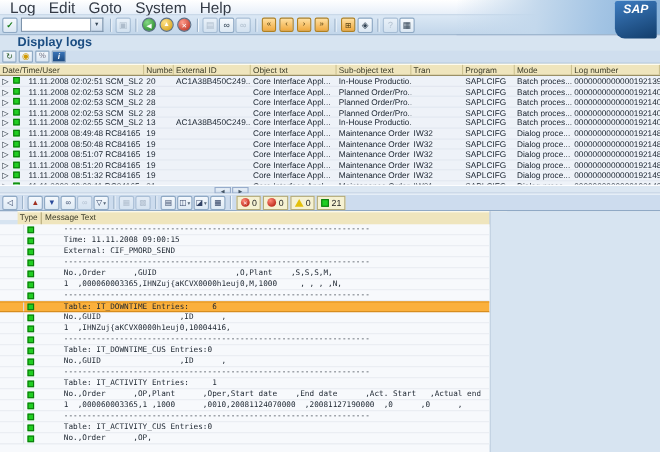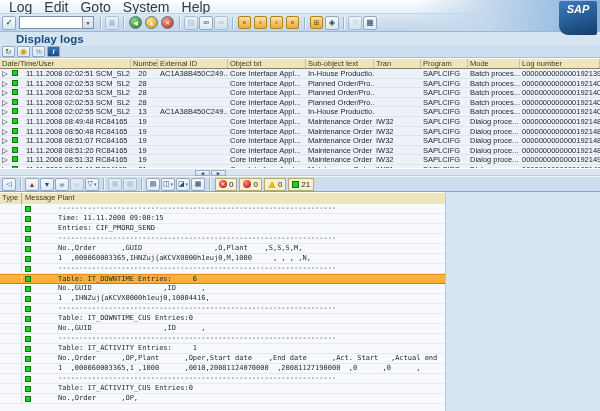--- a/index.html
+++ b/index.html
@@ -56,21 +56,21 @@
   .grid{display:grid;grid-template-columns:10px 14px 107px 27px 70px 78px 68px 47px 47px 52px 1fr}
   .lheader{height:11px;background:#efe5bd;border-top:1px solid #fffdf2;border-bottom:1px solid #8f855c}
   .hc{font-size:7.5px;color:#3c3c28;line-height:9.5px;padding-left:2px;border-right:1px solid #cdc291;
         overflow:hidden;white-space:nowrap}
   .hc.first{grid-column:1/4}
   .lbody{height:99px;overflow:hidden}
   .lrow{height:9.6px;background:#eef2f8;border-bottom:1px solid #dfe5ee}
   .lrow .c{font-size:7.5px;line-height:9px;color:#16202c;padding-left:2px;overflow:hidden;white-space:nowrap}
   .arrow{color:#5a7590;font-size:6px;line-height:9px}
   .gsq{width:6px;height:6px;background:#21ce21;border:1px solid #0c7a0c;display:inline-block}
-  .c.num{text-align:center;padding-right:6px}
+  .c.num{padding-right:6px}
 
   .hscroll{position:absolute;left:0;top:168px;width:600px;height:8px;background:#dce7f2;
         border-top:1px solid #fff;border-bottom:1px solid #bccbdd}
   .hsb{position:absolute;top:1px;width:15px;height:6px;font-size:4.5px;line-height:5px;text-align:center;color:#456;
         background:linear-gradient(#eef4fa,#cfdded);border:1px solid #97accb}
 
   
   .msgtoolbar{position:absolute;left:0;top:176px;width:600px;height:16px;background:#cddcee;
         border-top:1px solid #eff5fb;border-bottom:1px solid #8aa4c0;display:flex;align-items:center;padding-left:2px;gap:1px}
   .t2{height:13px;min-width:14px;display:inline-flex;align-items:center;justify-content:center;font-size:7px;
@@ -78,21 +78,21 @@
   .t2.dis{color:#9aa7b5;opacity:.55}
   .t2 .dda{font-size:5px;margin-left:1px;color:#567}
   .chip{height:13px;display:inline-flex;align-items:center;gap:2px;padding:0 3px;margin-left:1px;
         border:1px solid #b3aa79;background:#f5f1d2;font-size:8px;color:#222}
   .dot{width:8px;height:8px;border-radius:50%;display:inline-flex;align-items:center;justify-content:center;
         font-size:5px;color:#fff;background:radial-gradient(circle at 35% 30%,#f87,#a80d00)}
   .tri{width:0;height:0;border-left:4px solid transparent;border-right:4px solid transparent;border-bottom:7px solid #e3bf0a}
   .chip .gsq{width:7px;height:7px}
 
   
-  .msgheader{position:absolute;left:0;top:192px;width:445px;height:14px;background:#efe5bd;
+  .msgheader{position:absolute;left:16px;top:192px;width:445px;height:14px;background:#efe5bd;
         border-top:1px solid #fffdf2;border-bottom:1px solid #9a9068;display:flex}
   .mh-type{width:22px;border-right:1px solid #b5aa7b;font-size:7.5px;line-height:10px;padding-left:2px;color:#3c3c28}
   .mh-text{flex:1;font-size:7.5px;line-height:10px;padding-left:3px;color:#3c3c28}
   .msgfill{position:absolute;left:445px;top:192px;width:155px;height:219px;background:#d7e4f1;border-left:1px solid #b8c8da}
   .msgbody{position:absolute;left:0;top:204px;width:445px;height:207px;overflow:hidden;background:#f7f9fc}
   .mrow{height:10px;display:flex;align-items:center;background:#f7f9fc;border-bottom:1px solid #e6eaf0}
   .mrow .mt{width:22px;align-self:stretch;border-right:1px solid #d8dde5}
   .mrow .msq{margin-left:3px}
   .mtext{margin-left:27px;font-family:"DejaVu Sans Mono",monospace;font-size:7px;line-height:9px;
         white-space:pre;color:#1c2530;overflow:hidden}
@@ -361,42 +361,42 @@
         <span>0</span>
       </span>
     <span class="chip">
         <span class="gsq"></span>
         <span>21</span>
       </span>
   </div>
 
   <div class="msgheader">
     <span class="mh-type">Type</span>
-    <span class="mh-text">Message Plant</span>
+    <span class="mh-text">Message Text</span>
   </div>
   <div class="msgfill"></div>
 
   <div class="msgbody">
 
       <div class="mrow">
         <span class="mt"></span>
         <span class="gsq msq"></span>
         <span class="mtext">------------------------------------------------------------------</span>
       </div>
 
       <div class="mrow">
         <span class="mt"></span>
         <span class="gsq msq"></span>
         <span class="mtext">Time: 11.11.2008 09:00:15</span>
       </div>
 
       <div class="mrow">
         <span class="mt"></span>
         <span class="gsq msq"></span>
-        <span class="mtext">Entries: CIF_PMORD_SEND</span>
+        <span class="mtext">External: CIF_PMORD_SEND</span>
       </div>
 
       <div class="mrow">
         <span class="mt"></span>
         <span class="gsq msq"></span>
         <span class="mtext">------------------------------------------------------------------</span>
       </div>
 
 
       <div class="mrow">

